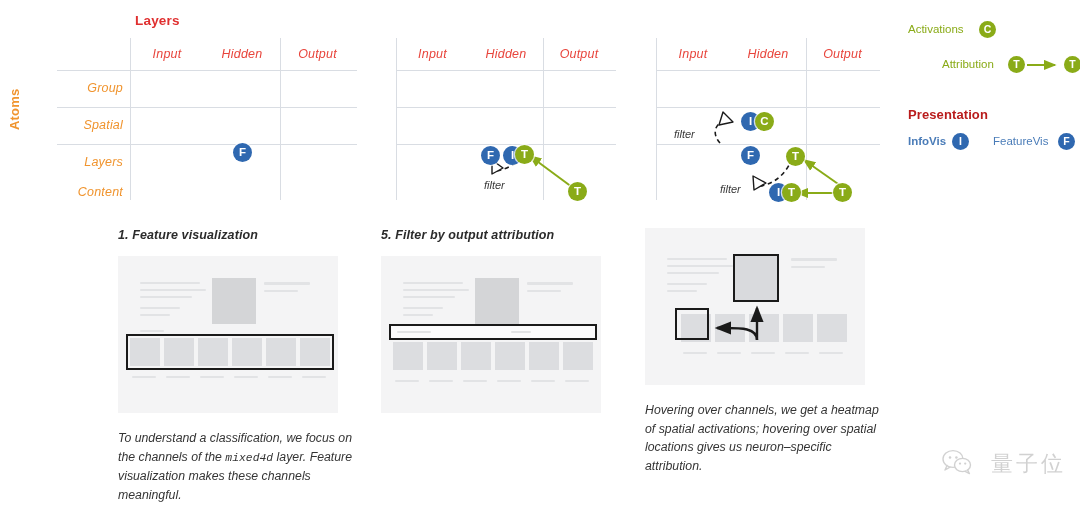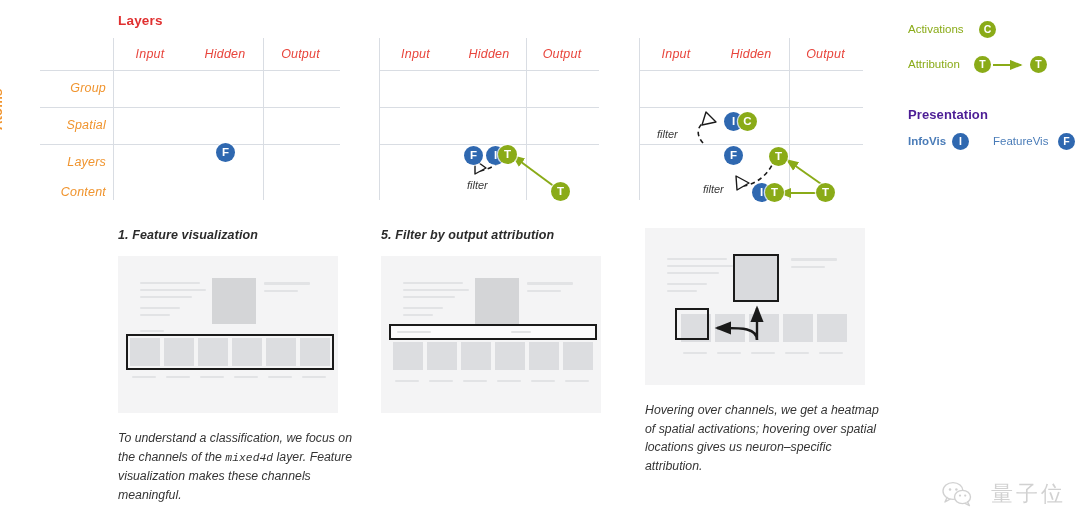--- a/index.html
+++ b/index.html
@@ -7,21 +7,21 @@
     width:1080px;height:521px;
     background:#ffffff;
     font-family:"Liberation Sans", sans-serif;
     position:relative;
     overflow:hidden;
     -webkit-font-smoothing:antialiased;
   }
   .abs{position:absolute;}
 
   
-  #matrices-region{position:absolute;left:0;top:0;width:900px;height:215px;}
+  #matrices-region{position:absolute;left:17px;top:0;width:900px;height:215px;}
 
   .matrix{position:absolute;top:38px;height:162px;}
   .matrix .grid{position:absolute;inset:0;}
   .gline{position:absolute;background:#d9dde3;}
   .gline.h{height:1px;left:0;right:0;}
   .gline.v{width:1px;top:0;bottom:0;}
   .gline.dot-v{width:0;border-left:1px dotted #ccd2da;background:none;}
   .gline.dot-h{height:0;border-top:1px dotted #ccd2da;background:none;}
 
   .colhead{
@@ -60,21 +60,21 @@
   .filter-lab{
     position:absolute;font-style:italic;font-size:11px;color:#3a3a3a;
     font-family:"Liberation Sans", sans-serif;z-index:6;
   }
   svg.overlay{position:absolute;left:0;top:0;overflow:visible;z-index:5;}
 
   
   #legend{position:absolute;left:908px;top:10px;width:172px;}
   .lg-head{font-size:13px;font-weight:bold;letter-spacing:.1px;}
   .lg-head.content{color:#8aab18;}
-  .lg-head.presentation{color:#4c1d95;}
+  .lg-head.presentation{color:#b91c1c;}
   .lg-row{position:relative;height:24px;}
   .lg-lab{position:absolute;font-size:11.5px;}
   .lg-lab.olive{color:#8aab18;}
   .lg-lab.blue{color:#4a7cb8;}
 
   
   #panels{position:absolute;left:0;top:228px;width:1080px;height:293px;font-style:italic;}
   .panel{position:absolute;top:0;width:240px;}
   .panel-title{
     font-size:12.5px;font-weight:bold;color:#2b2b2b;
@@ -92,22 +92,22 @@
   
   .mini{position:absolute;}
   .mini-line{background:#e2e3e5;height:2px;border-radius:1px;}
   .mini-img{background:#d4d5d7;}
   .mini-thumb{background:#dcdde0;}
   .hl-box{position:absolute;border:2.3px solid #1a1a1a;box-sizing:border-box;}
   .hl-bar{position:absolute;border:2.3px solid #1a1a1a;box-sizing:border-box;background:#fbfbfc;}
 
   
   #watermark{
-    position:absolute;right:14px;bottom:12px;
-    display:flex;align-items:center;gap:19px;
+    position:absolute;right:14px;bottom:42px;
+    display:flex;align-items:flex-start;gap:19px;
     opacity:.30;
   }
   #watermark .wm-text{
     font-size:22px;color:#6a6a6a;letter-spacing:3px;
     font-family:"DejaVu Sans", sans-serif;
   }
 </style>
 </head>
 <body>
 
@@ -226,21 +226,21 @@
 </div>
 
 <div id="legend">
 
 
   <div class="lg-row" style="margin-top:11px;">
     <span class="lg-lab olive" style="left:0;top:2px;">Activations</span>
     <span class="badge green sm" style="left:71px;top:0;">C</span>
   </div>
 
-  <div class="lg-row" style="margin-top:10px;height:26px;">
+  <div class="lg-row" style="margin-top:10px;height:26px;margin-left:34px;">
     <span class="lg-lab olive" style="left:0;top:3px;">Attribution</span>
     <span class="badge green sm" style="left:66px;top:1px;">T</span>
     <svg class="abs" style="left:85px;top:5px;" width="36" height="12">
       <defs>
         <marker id="ghL" markerWidth="7" markerHeight="7" refX="5.6" refY="3" orient="auto">
           <path d="M0,0.4 L6.4,3 L0,5.6 z" fill="#8aab18"></path>
         </marker>
       </defs>
       <path d="M0,5 L28,5" stroke="#8aab18" stroke-width="2" fill="none" marker-end="url(#ghL)"></path>
     </svg>

